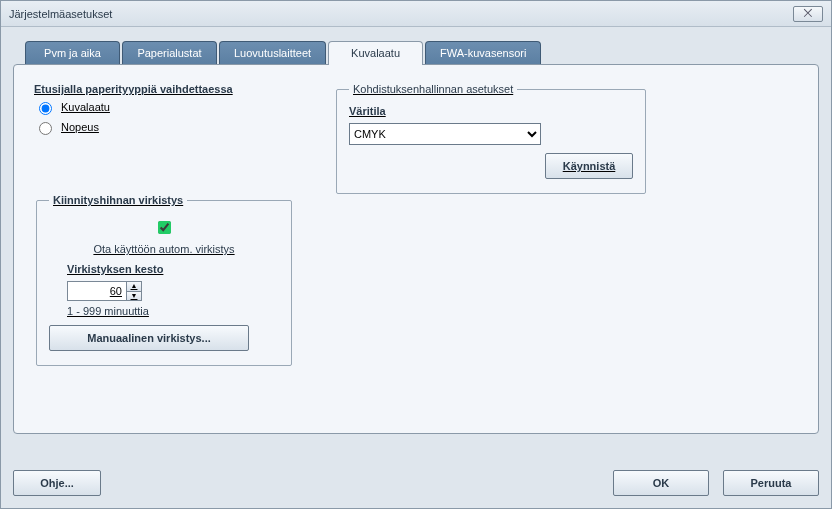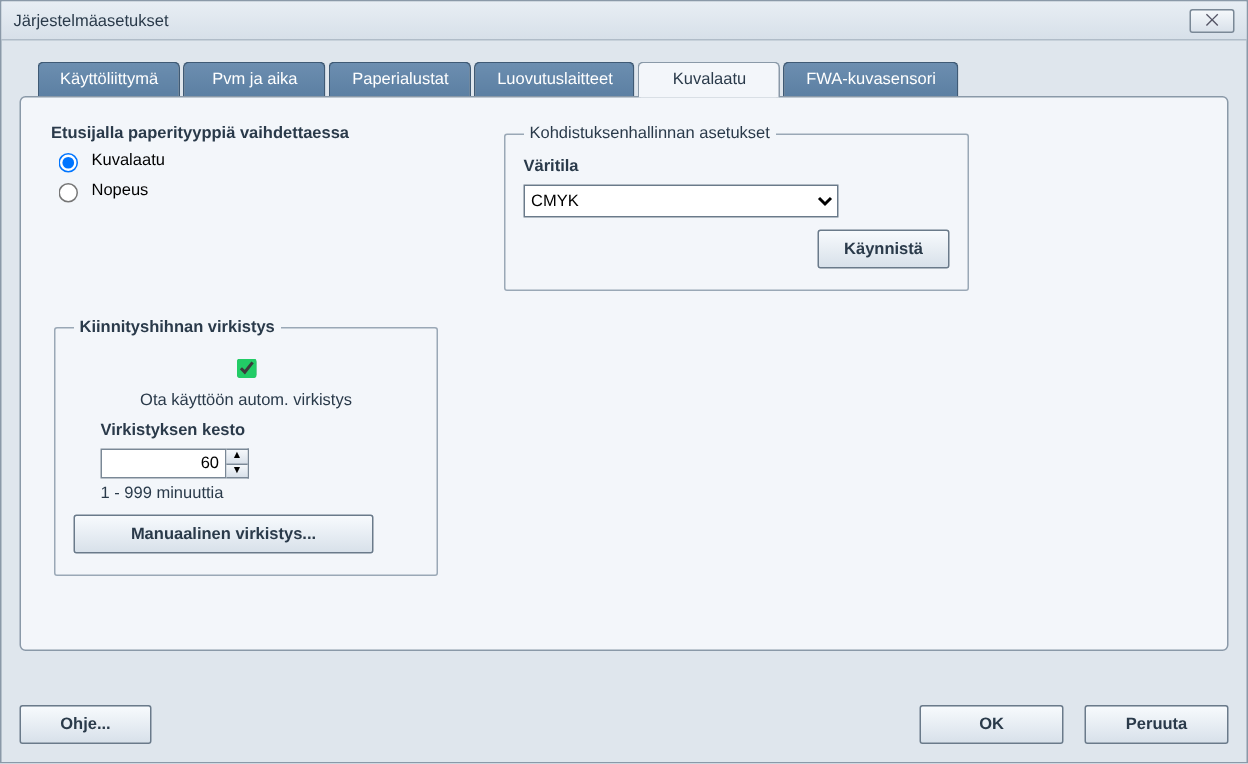--- a/index.html
+++ b/index.html
@@ -6,35 +6,35 @@
   body { margin: 0; background: #dfe6ed; }
   .window { width: 832px; height: 509px; background: #dfe6ed; border: 1px solid #8a99a8; position: relative; }
   .titlebar { height: 26px; background: linear-gradient(#e8eef4,#d7e0e9); border-bottom: 1px solid #b0bcc8; display:flex; align-items:center; padding: 0 8px; color:#2a3a4a; }
   .titlebar .title { flex:1; }
   .titlebar .close-box { width:30px; height:16px; border:1px solid #7a8896; border-radius:2px; background:linear-gradient(#f5f8fb,#d9e1ea); display:flex; align-items:center; justify-content:center; color:#556; cursor:pointer; }
   .client { position:absolute; top:26px; left:0; right:0; bottom:0; padding: 14px 12px 12px; }
   .tabs { display:flex; gap:2px; margin-left:12px; }
   .tab { padding:5px 14px 6px; background: linear-gradient(#6c8eb0,#5b7fa2); color:#fff; border:1px solid #3f5a75; border-bottom:none; border-radius:4px 4px 0 0; cursor:pointer; text-align:center; min-width:95px; }
   .tab.active { background:#f3f6fa; color:#2a3a4a; border-color:#8a99a8; position:relative; z-index:2; }
   .tabs-wrap { position:relative; }
-  .tab-panel { background:#f3f6fa; border:1px solid #8a99a8; border-radius:4px; margin-top:-1px; padding:18px 20px 30px; height:370px; position:relative; z-index:1; }
+  .tab-panel { background:#f3f6fa; border:1px solid #8a99a8; border-radius:4px; margin-top:-1px; padding:18px 20px 30px; height:370px; position:relative; z-index:1;text-decoration:underline; }
   .row { display:flex; gap:40px; align-items:flex-start; }
   fieldset { border:1px solid #9aa8b6; border-radius:2px; padding:10px 12px 14px; background:#f3f6fa; }
   legend { padding:0 4px; color:#2a3a4a; }
   .radio-row { display:flex; align-items:center; gap:6px; margin:4px 0; }
   input[type=radio] { width:13px; height:13px; }
   input[type=checkbox] { width:13px; height:13px; accent-color:#2c6; }
   .spin { display:flex; align-items:center; }
-  .spin input { width:84px; height:20px; text-align:right; padding-right:4px; border:1px solid #7a8896; }
+  .spin input { width:60px; height:20px; text-align:right; padding-right:4px; border:1px solid #7a8896; }
   .spin .arrows { display:flex; flex-direction:column; border:1px solid #7a8896; border-left:none; }
   .spin .arrows div { width:14px; height:9px; font-size:7px; line-height:7px; text-align:center; background:linear-gradient(#f5f8fb,#d9e1ea); cursor:pointer; }
   .spin .arrows div + div { border-top:1px solid #7a8896; }
   .hint { color:#2a3a4a; margin-top:4px; }
   .button { min-width:88px; height:26px; border:1px solid #6a7a8a; background:linear-gradient(#f7fafd,#d8e1ea); border-radius:2px; cursor:pointer; display:inline-flex; align-items:center; justify-content:center; font-weight:bold; color:#2a3a4a; padding:0 10px; }
-  select { height:22px; border:1px solid #6a7a8a; background:#fff; width:210px; }
+  select { height:22px; border:1px solid #6a7a8a; background:#fff; width:192px; }
   .group-title { font-weight:bold; margin-bottom:6px; color:#2a3a4a; }
   .section-label { color:#2a3a4a; font-weight:bold; }
   .left-col { width:260px; }
   .right-col { flex:1; }
   .belt-legend { font-weight:bold; }
   .manual-btn { width:200px; margin-top:8px; }
   .footer { position:absolute; left:12px; right:12px; bottom:12px; display:flex; justify-content:space-between; }
   .footer .right { display:flex; gap:14px; }
   
   .modal { position:absolute; left:298px; top:193px; width:360px; border:1px solid #5b7fa2; background:#dfe6ed; box-shadow: 2px 2px 6px rgba(0,0,0,.25); }
@@ -55,21 +55,20 @@
   <div class="titlebar">
     <span class="title">Järjestelmäasetukset</span>
     <div class="close-box">
       <span>⨉</span>
     </div>
   </div>
 
   <div class="client">
     <div class="tabs-wrap">
       <div class="tabs">
-        <div class="tab">Käyttöliittymä</div>
         <div class="tab">Pvm ja aika</div>
         <div class="tab">Paperialustat</div>
         <div class="tab">Luovutuslaitteet</div>
         <div class="tab active">Kuvalaatu</div>
         <div class="tab">FWA-kuvasensori</div>
       </div>
       <div class="tab-panel">
 
         <div class="row">
           <div class="left-col">
@@ -93,21 +92,21 @@
               </select>
               <div class="align-right">
                 <button class="button">
                   <span>Käynnistä</span>
                 </button>
               </div>
             </fieldset>
           </div>
         </div>
 
-        <div style="margin-top:18px; width:260px;">
+        <div style="width:260px;">
           <fieldset>
             <legend class="belt-legend">Kiinnityshihnan virkistys</legend>
             <div class="cb-row">
               <input type="checkbox" checked="" style="">
               <span class="label-inline">Ota käyttöön autom. virkistys</span>
             </div>
             <div style="margin-left:18px;">
               <div class="group-title">Virkistyksen kesto</div>
               <div class="spin">
                 <input type="text" value="60" style="">

